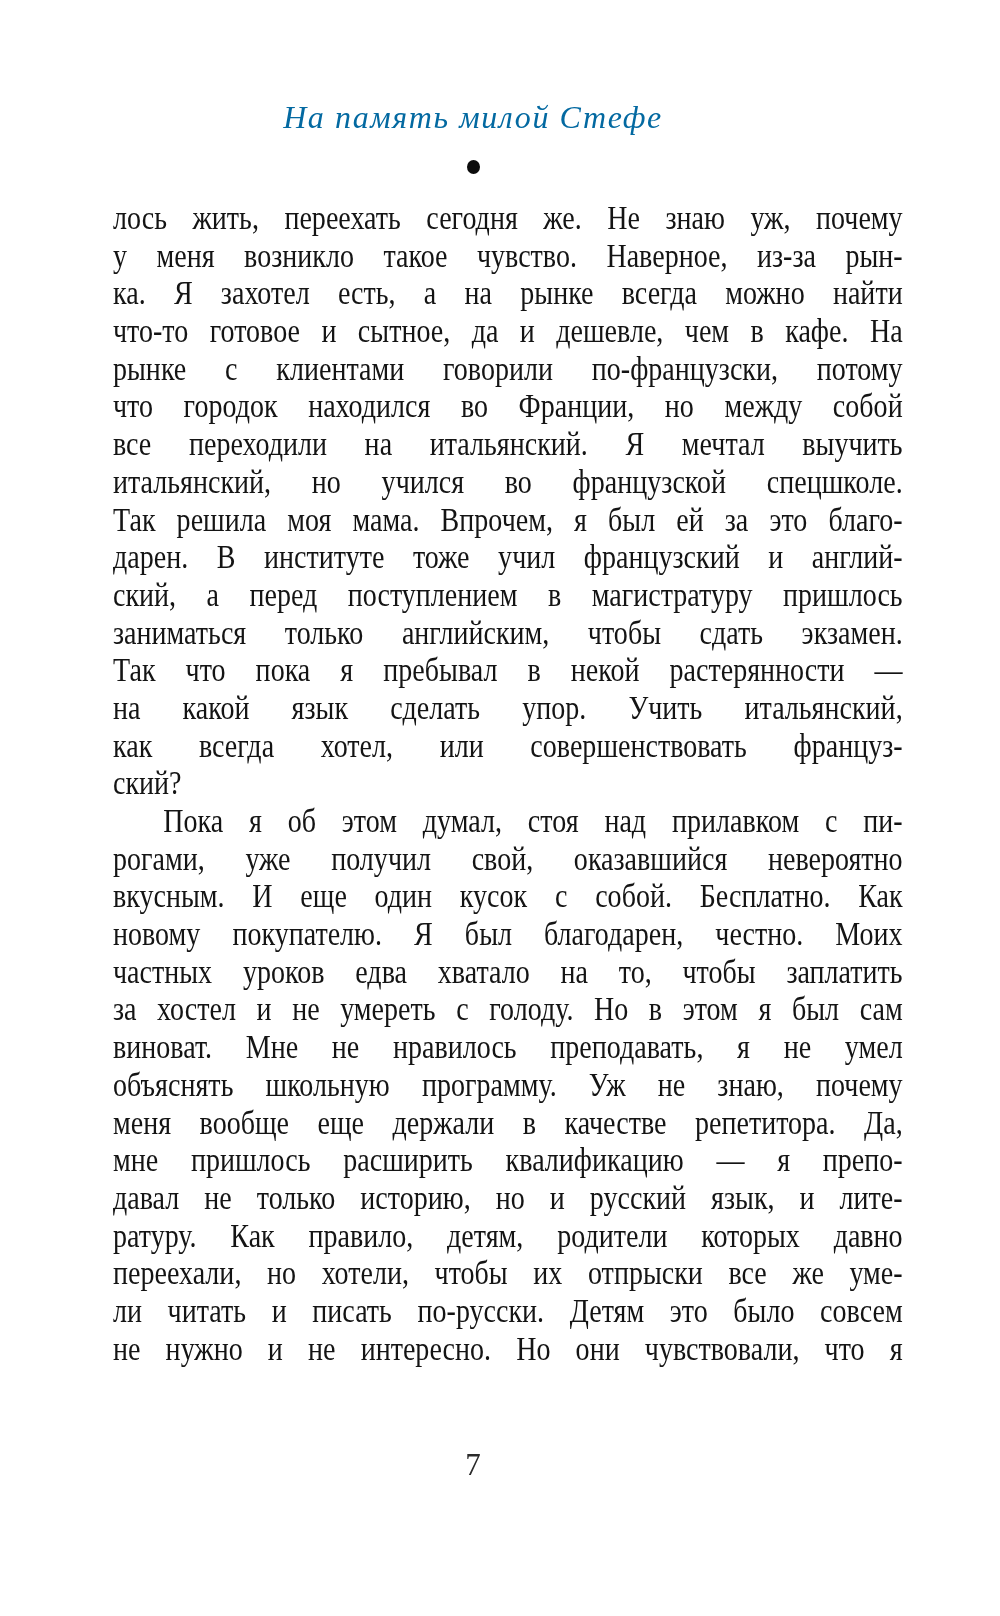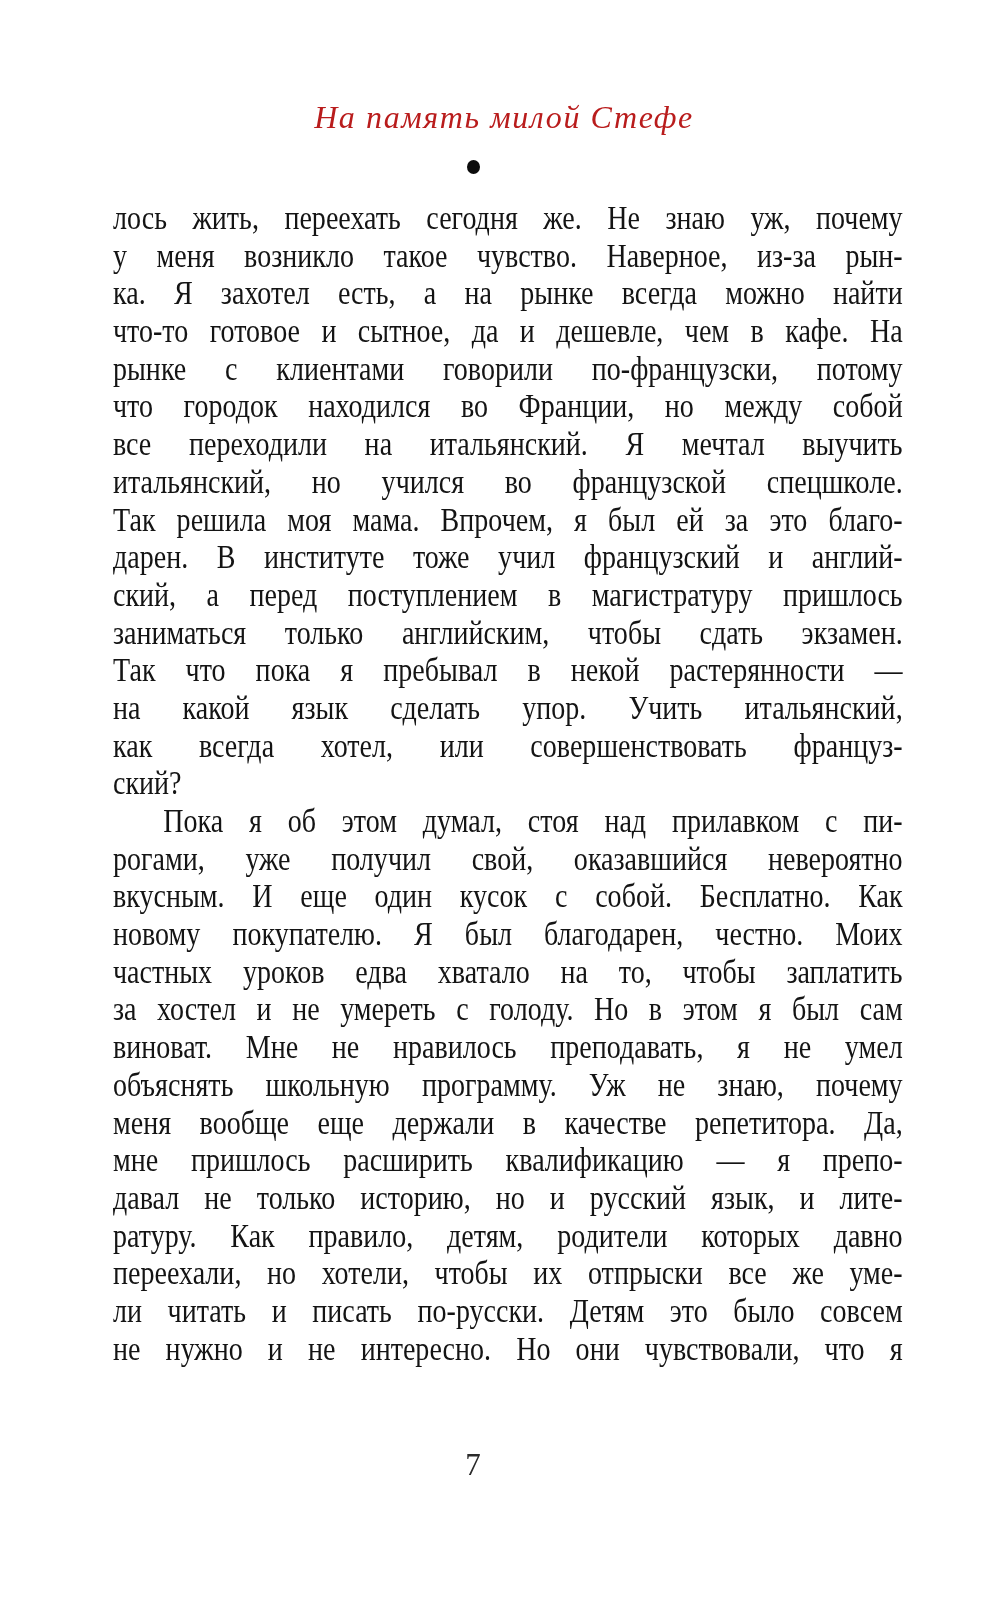--- a/index.html
+++ b/index.html
@@ -20,23 +20,22 @@
   .dedication {
     position: absolute;
     top: 97px;
     left: 0;
     width: 946px;
     text-align: center;
     font-style: italic;
     font-size: 32px;
     letter-spacing: 1.6px;
     line-height: 40px;
-    color: #b91c1c;
+    color: #0369a1;
     white-space: nowrap;
-    margin-left: 31px;
   }
   
   .ornament-row {
     position: absolute;
     top: 160px;
     left: 0;
     width: 946px;
     display: flex;
     justify-content: center;
   }

